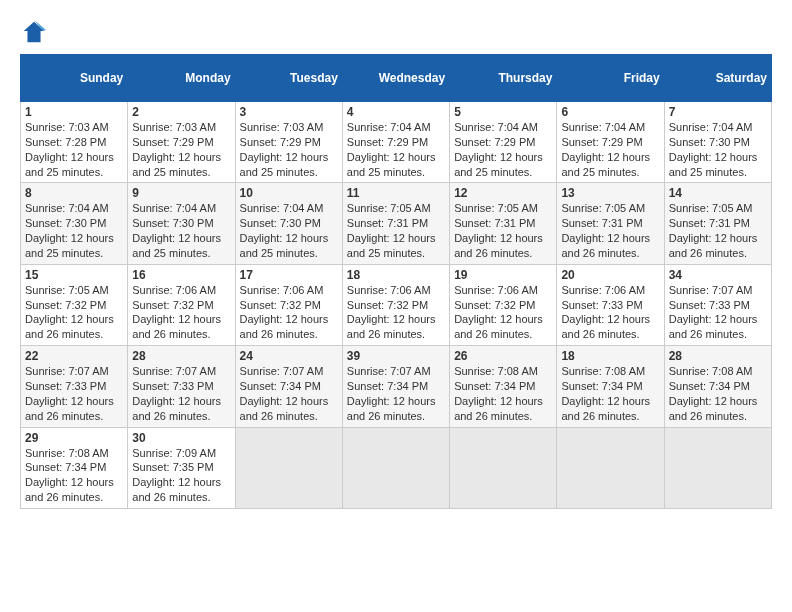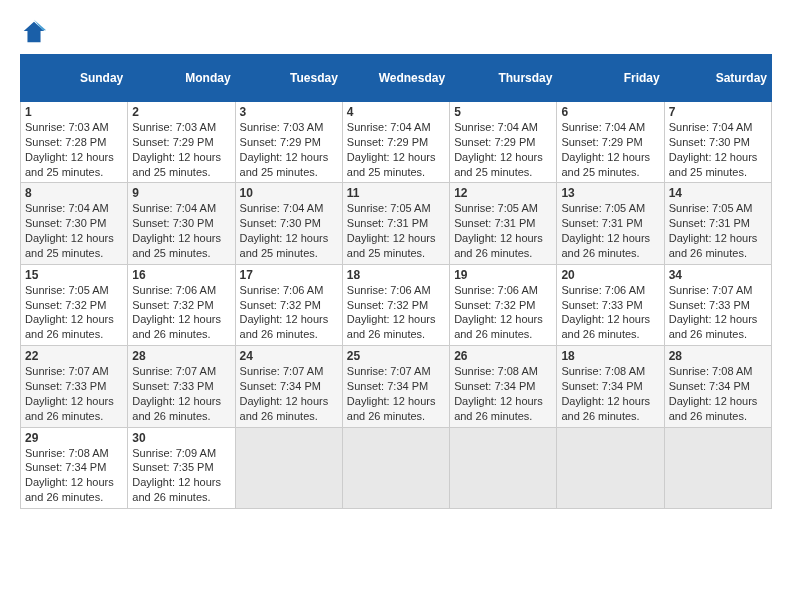--- a/index.html
+++ b/index.html
@@ -302,21 +302,21 @@
 and 26 minutes.</div>
           </td>
           <td>
             <span class="day-number">24</span>
             <div class="day-info" style="white-space: pre-line;">Sunrise: 7:07 AM
 Sunset: 7:34 PM
 Daylight: 12 hours
 and 26 minutes.</div>
           </td>
           <td>
-            <span class="day-number">25</span>
+            <span class="day-number">39</span>
             <div class="day-info" style="white-space: pre-line;">Sunrise: 7:07 AM
 Sunset: 7:34 PM
 Daylight: 12 hours
 and 26 minutes.</div>
           </td>
           <td>
             <span class="day-number">26</span>
             <div class="day-info" style="white-space: pre-line;">Sunrise: 7:08 AM
 Sunset: 7:34 PM
 Daylight: 12 hours

